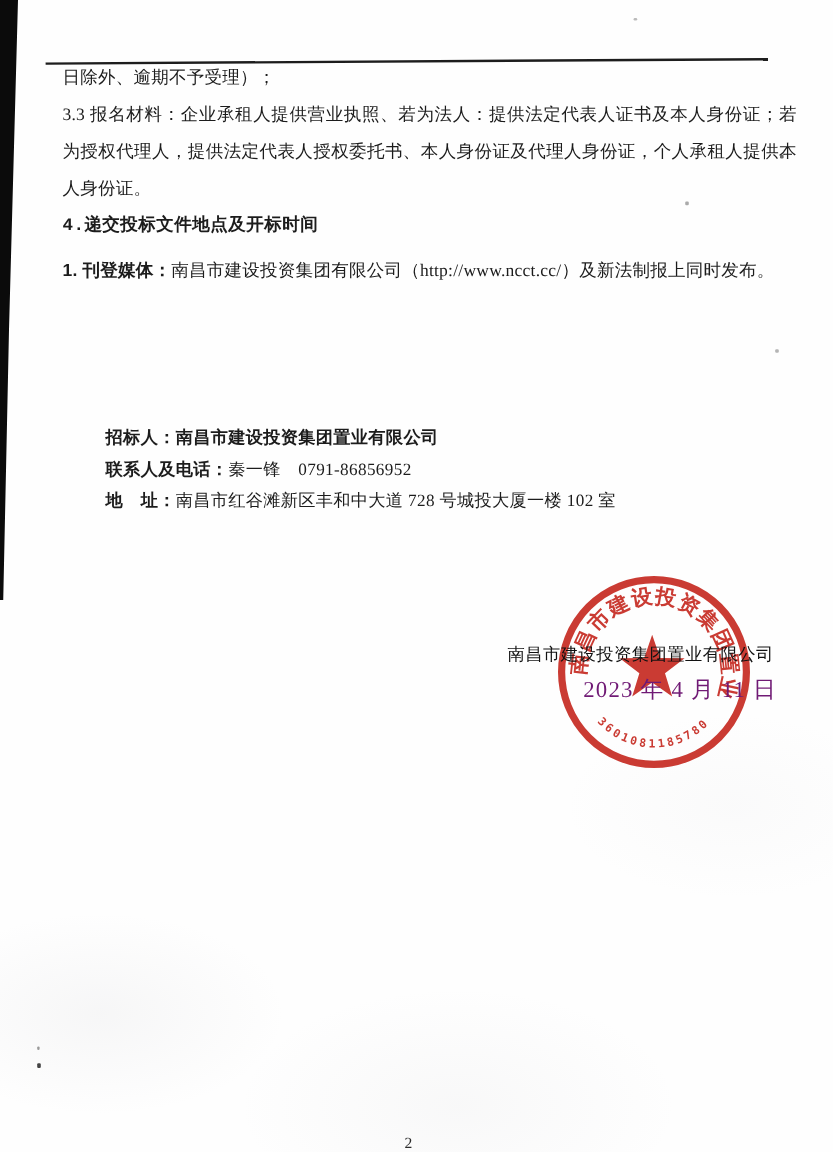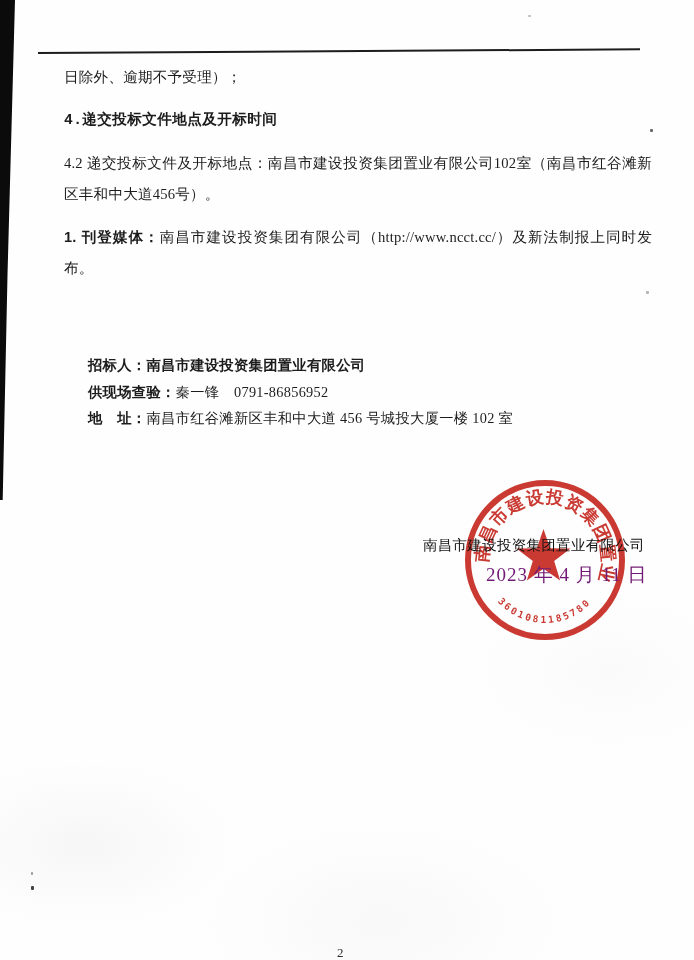--- a/index.html
+++ b/index.html
@@ -23,21 +23,21 @@
   }
   .top-rule{
     position:absolute;left:38px;top:52px;width:602px;height:2px;background:#1d1d1d;
     transform:rotate(-0.35deg);transform-origin:left center;
   }
   .body-text{
     position:absolute;left:52px;top:50px;width:612px;
     font-size:14.6px;line-height:31px;letter-spacing:.2px;
     text-align:justify;
   }
-  .body-text p{margin:12px;}
+  .body-text p{margin:0;}
   .p-heading{font-family:Liberation Mono, monospace;font-weight:bold;letter-spacing:.4px;}
   .indent{text-indent:2em;}
   .mt4{margin-top:4px!important;}
   .mt5{margin-top:5px!important;}
   .mt6{margin-top:6px!important;}
   .bold-label{font-family:"Liberation Sans","DejaVu Sans",sans-serif;font-weight:bold;}
   .contact{
     position:absolute;left:88px;top:352px;width:520px;
     font-size:14.3px;line-height:26.5px;letter-spacing:.3px;
   }
@@ -66,36 +66,36 @@
 </style>
 </head>
 <body>
 
 <div class="scan-noise"></div>
 <div class="edge-wedge"></div>
 <div class="top-rule"></div>
 
 <div class="body-text">
   <p>日除外、逾期不予受理）；</p>
+  <p>3.3 报名材料：企业承租人提供营业执照、若为法人：提供法定代表人证书及本人身份证；若为授权代理人，提供法定代表人授权委托书、本人身份证及代理人身份证，个人承租人提供本人身份证。</p>
   <p class="p-heading">4.递交投标文件地点及开标时间</p>
-  <p class="mt5">4.2 递交投标文件及开标地点：南昌市建设投资集团置业有限公司102室（南昌市红谷滩新区丰和中大道456号）。</p>
   <p class="mt6">
     <span class="bold-label">1. 刊登媒体：</span><span>南昌市建设投资集团有限公司（http://www.ncct.cc/）及新法制报上同时发布。</span>
   </p>
 </div>
 
 <div class="contact">
   <div class="row1">
     <span class="lbl">招标人：</span><span class="val">南昌市建设投资集团置业有限公司</span>
   </div>
   <div>
-    <span class="lbl">供现场查验：</span><span>秦一锋　0791-86856952</span>
+    <span class="lbl">联系人及电话：</span><span>秦一锋　0791-86856952</span>
   </div>
   <div>
-    <span class="lbl">地　址：</span><span>南昌市红谷滩新区丰和中大道 456 号城投大厦一楼 102 室</span>
+    <span class="lbl">地　址：</span><span>南昌市红谷滩新区丰和中大道 728 号城投大厦一楼 102 室</span>
   </div>
 </div>
 
 <svg class="seal" viewBox="0 0 166 166">
   <g opacity="0.88">
     <circle cx="83" cy="83" r="77" fill="none" stroke="#c32017" stroke-width="6"></circle>
     <defs>
       <path id="ringPath" d="M 31.4 107.1 A 57 57 0 1 1 134.6 107.1" fill="none"></path>
       <path id="codePath" d="M 31.4 119.1 A 63 63 0 0 0 134.6 119.1" fill="none"></path>
     </defs>

